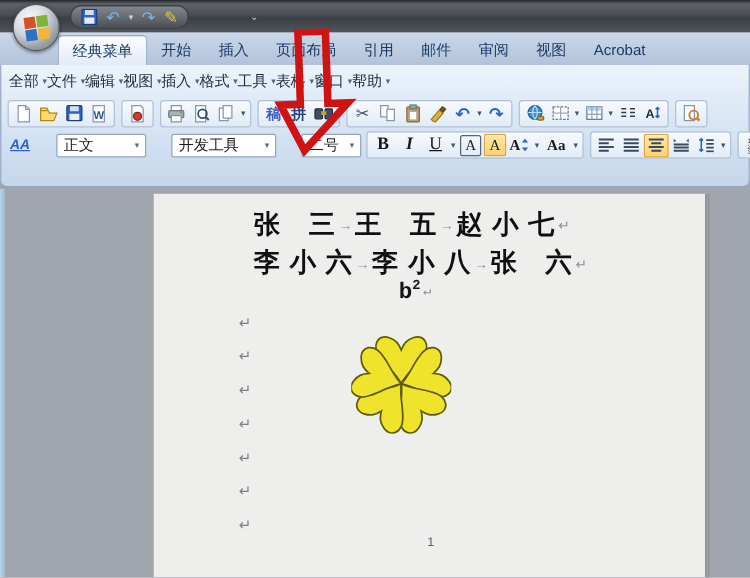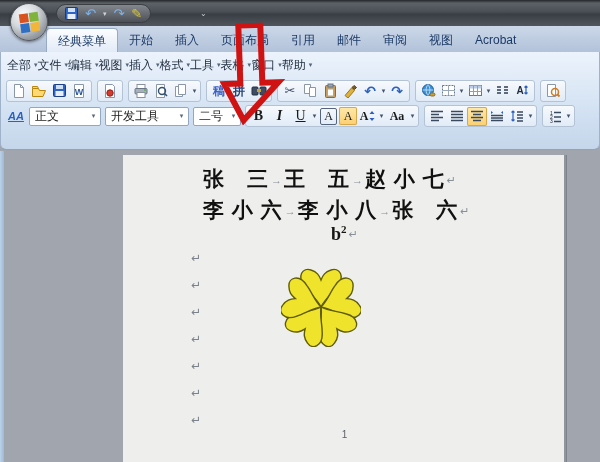--- a/index.html
+++ b/index.html
@@ -42,34 +42,34 @@
   .mcaret { font-size:7px; color:#54657c; }
   #toolrow1 { position:absolute; left:5px; top:27px; height:23px; display:flex; align-items:center; }
   #toolrow2 { position:absolute; left:5px; top:52px; height:24px; display:flex; align-items:center; }
   .grp { display:flex; align-items:center; height:22px; padding:0 2px; margin-right:5px;
     border:1px solid #b4c2d6; border-radius:3px; background:linear-gradient(#f7fafd,#e1ebf7); }
   .tbtn { width:20px; height:19px; display:flex; align-items:center; justify-content:center; border-radius:2px; }
   .tbtn.on, .sbtn.on { background:linear-gradient(#ffe9ab,#fbcf70); box-shadow:inset 0 0 0 1px #d9a64a; }
   .dd { font-size:7px; color:#44546a; width:7px; text-align:center; }
   .gl { font-size:12px; line-height:1; }
   .sel { height:19px; background:#fff; border:1px solid #93a7c0; border-radius:2px; margin-right:4px;
-    display:flex; align-items:center; justify-content:space-between; font-size:12px; color:#1a1a1a; padding:0 3px 0 5px; }
+    display:flex; align-items:center; justify-content:space-between; font-size:12px; color:#1a1a1a; padding:0 3px 0 5px;margin-left:16px; }
   .sel .dd { color:#5a6a80; }
   .sbtn { width:21px; height:20px; display:flex; align-items:center; justify-content:center;
     font-family:"Liberation Serif",serif; font-size:14px; color:#1a1a1a; border-radius:2px; }
 
   
   #workspace { position:absolute; left:0; top:151px; width:600px; height:311px; background:#a0a5ae; }
   #left-edge { position:absolute; left:0; top:151px; width:4px; height:311px; background:linear-gradient(90deg,#bcd4ea,#9db8d2); }
   #page { position:absolute; left:123px; top:155px; width:443px; height:307px; background:#eeeeec;
     border-right:2px solid #90959e; box-shadow:1px 0 0 #7d828b; }
   .docline { position:absolute; font-weight:700; font-size:21px; color:#101010; white-space:nowrap; letter-spacing:1px;
     font-family:"Liberation Sans","DejaVu Sans",sans-serif; }
   .mk { font-weight:400; font-size:11px; color:#8a8f98; letter-spacing:0; margin:0 2px; vertical-align:2px; }
-  #line3 { position:absolute; left:208px; top:68px; font-family:Liberation Serif, serif; font-weight:700; font-size:18px; color:#151515; }
+  #line3 { position:absolute; left:196px; top:68px; font-family:Liberation Mono, monospace; font-weight:700; font-size:18px; color:#151515; }
   #line3 sup { font-size:11px; }
   #pilcrows { position:absolute; left:68px; top:96px; display:flex; flex-direction:column; }
   #pilcrows span { height:27px; font-size:12px; color:#7c828c; }
   #flower { position:absolute; left:158px; top:112px; }
   #pagenum { position:absolute; left:0; width:443px; top:274px; text-align:center; font-size:10px; color:#5a5f66; }
 
   
   #arrow { position:absolute; left:212px; top:23px; z-index:50; transform:rotate(-2deg); }
 </style>
 </head>

